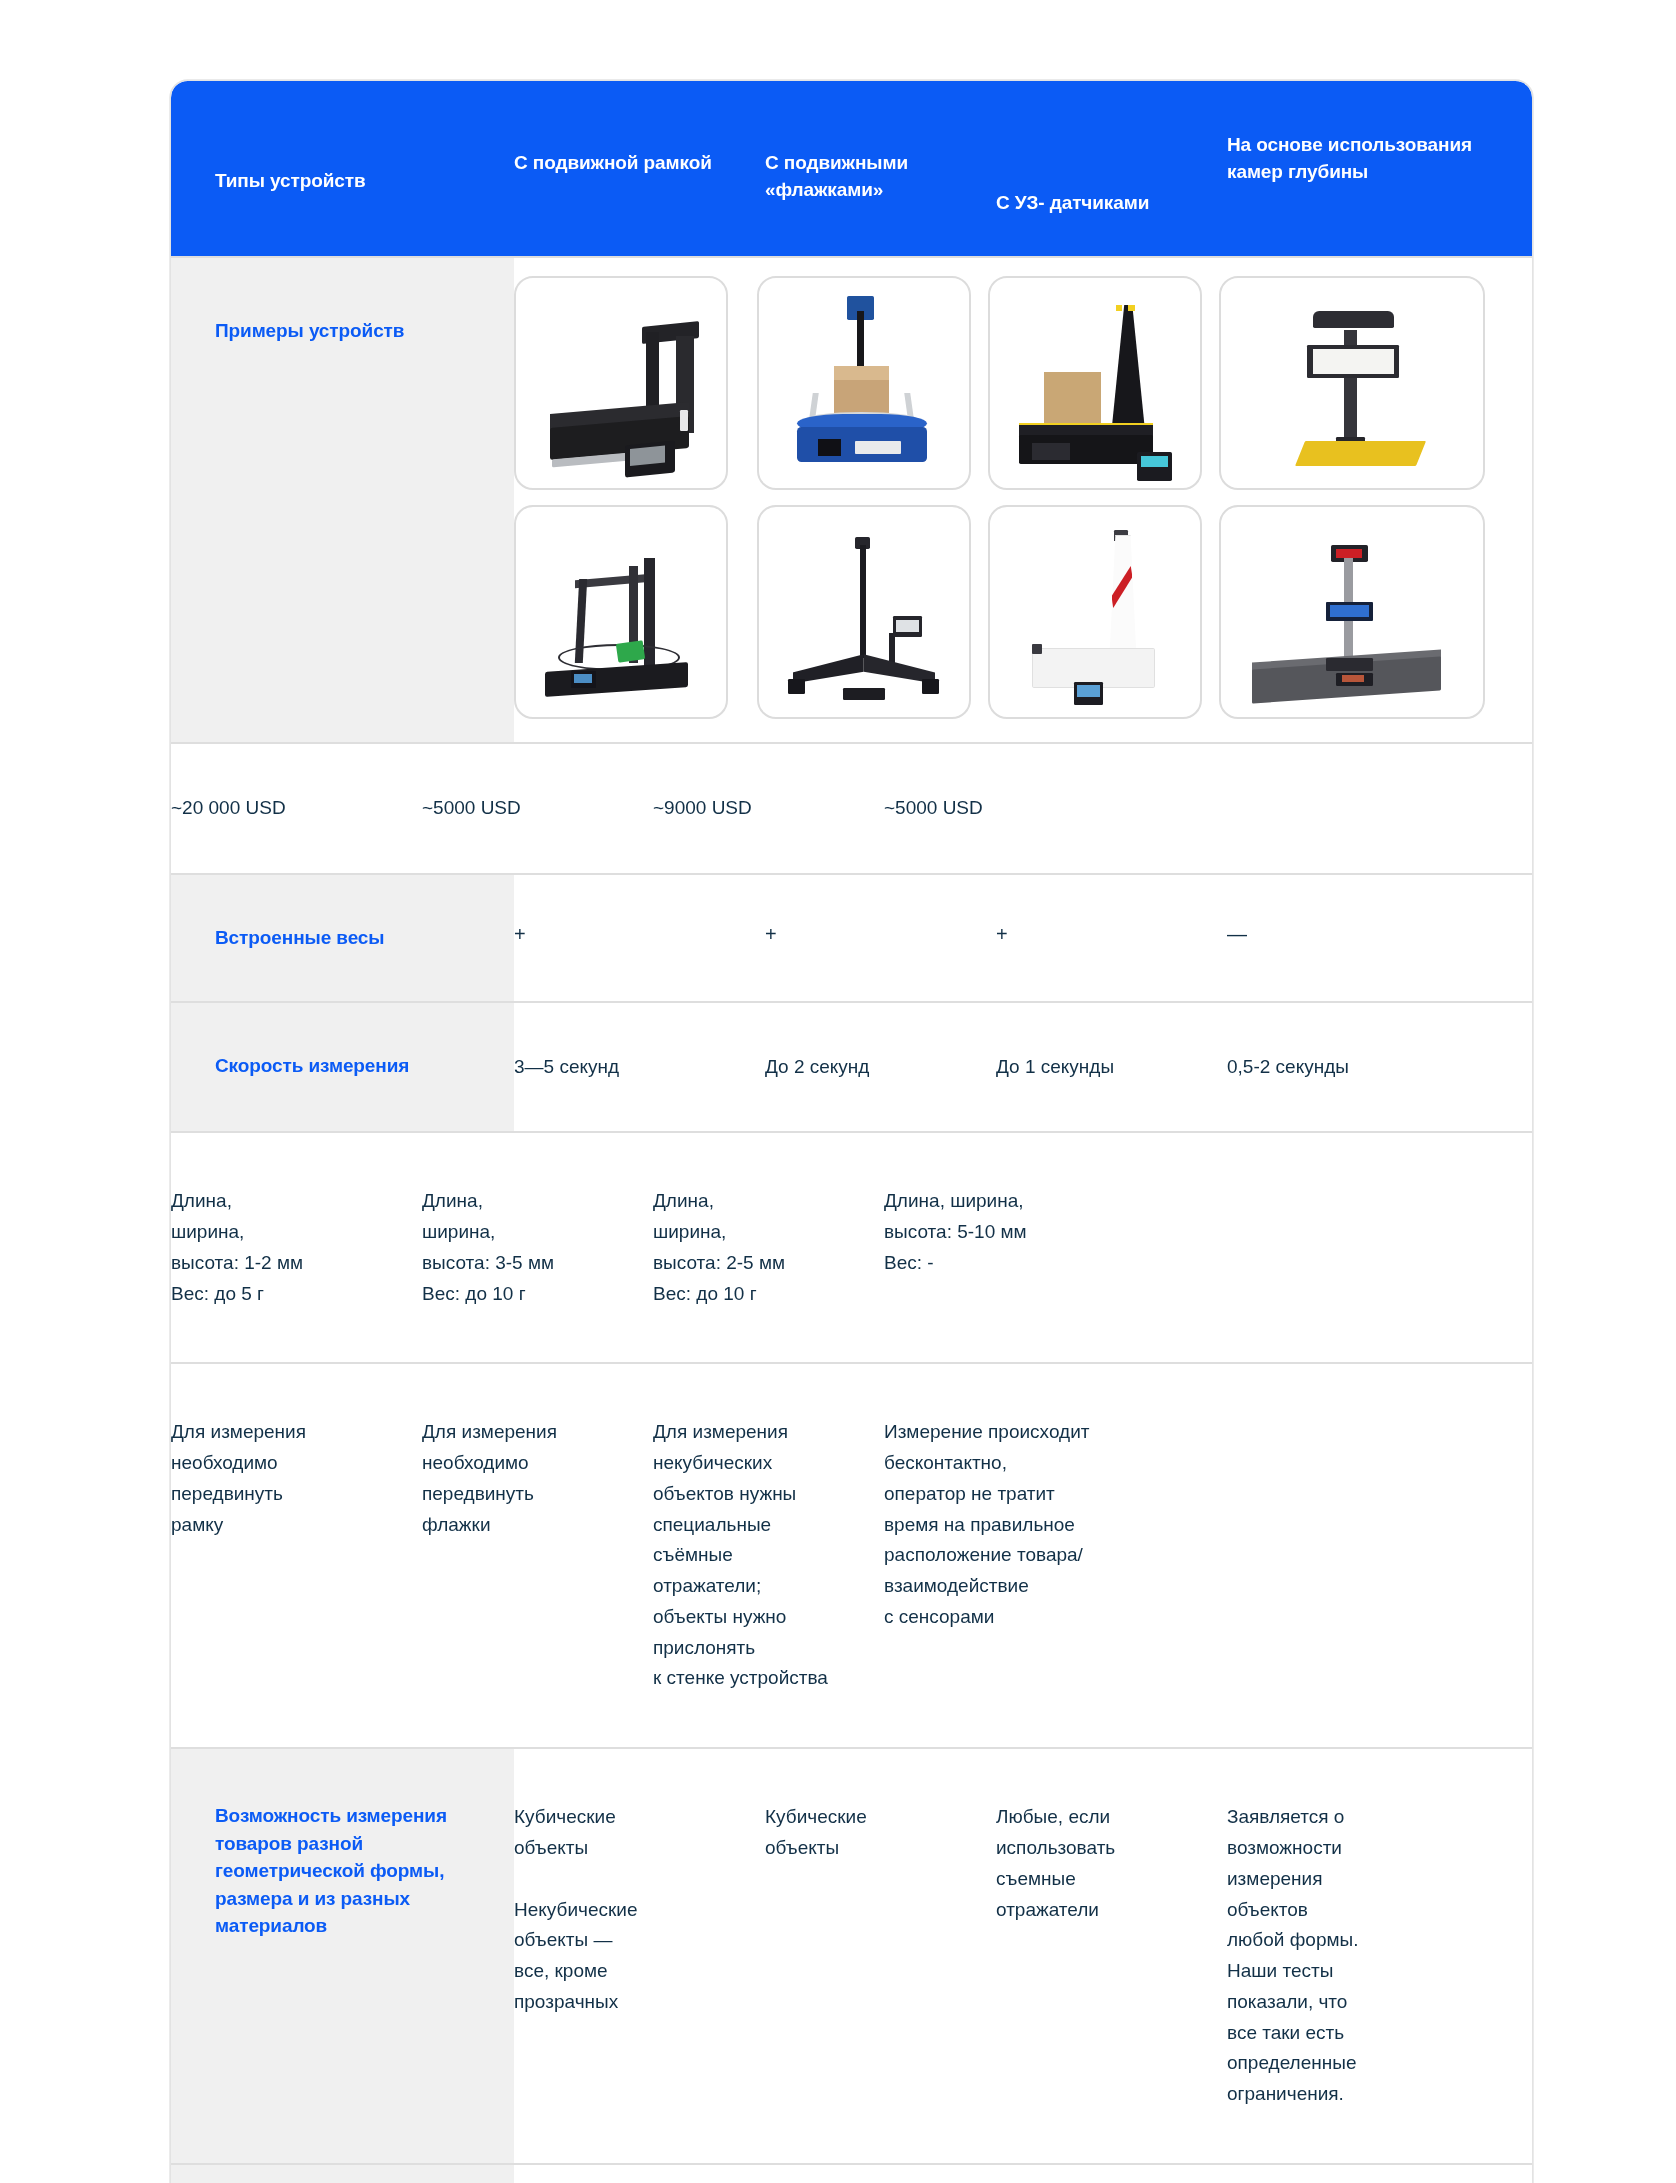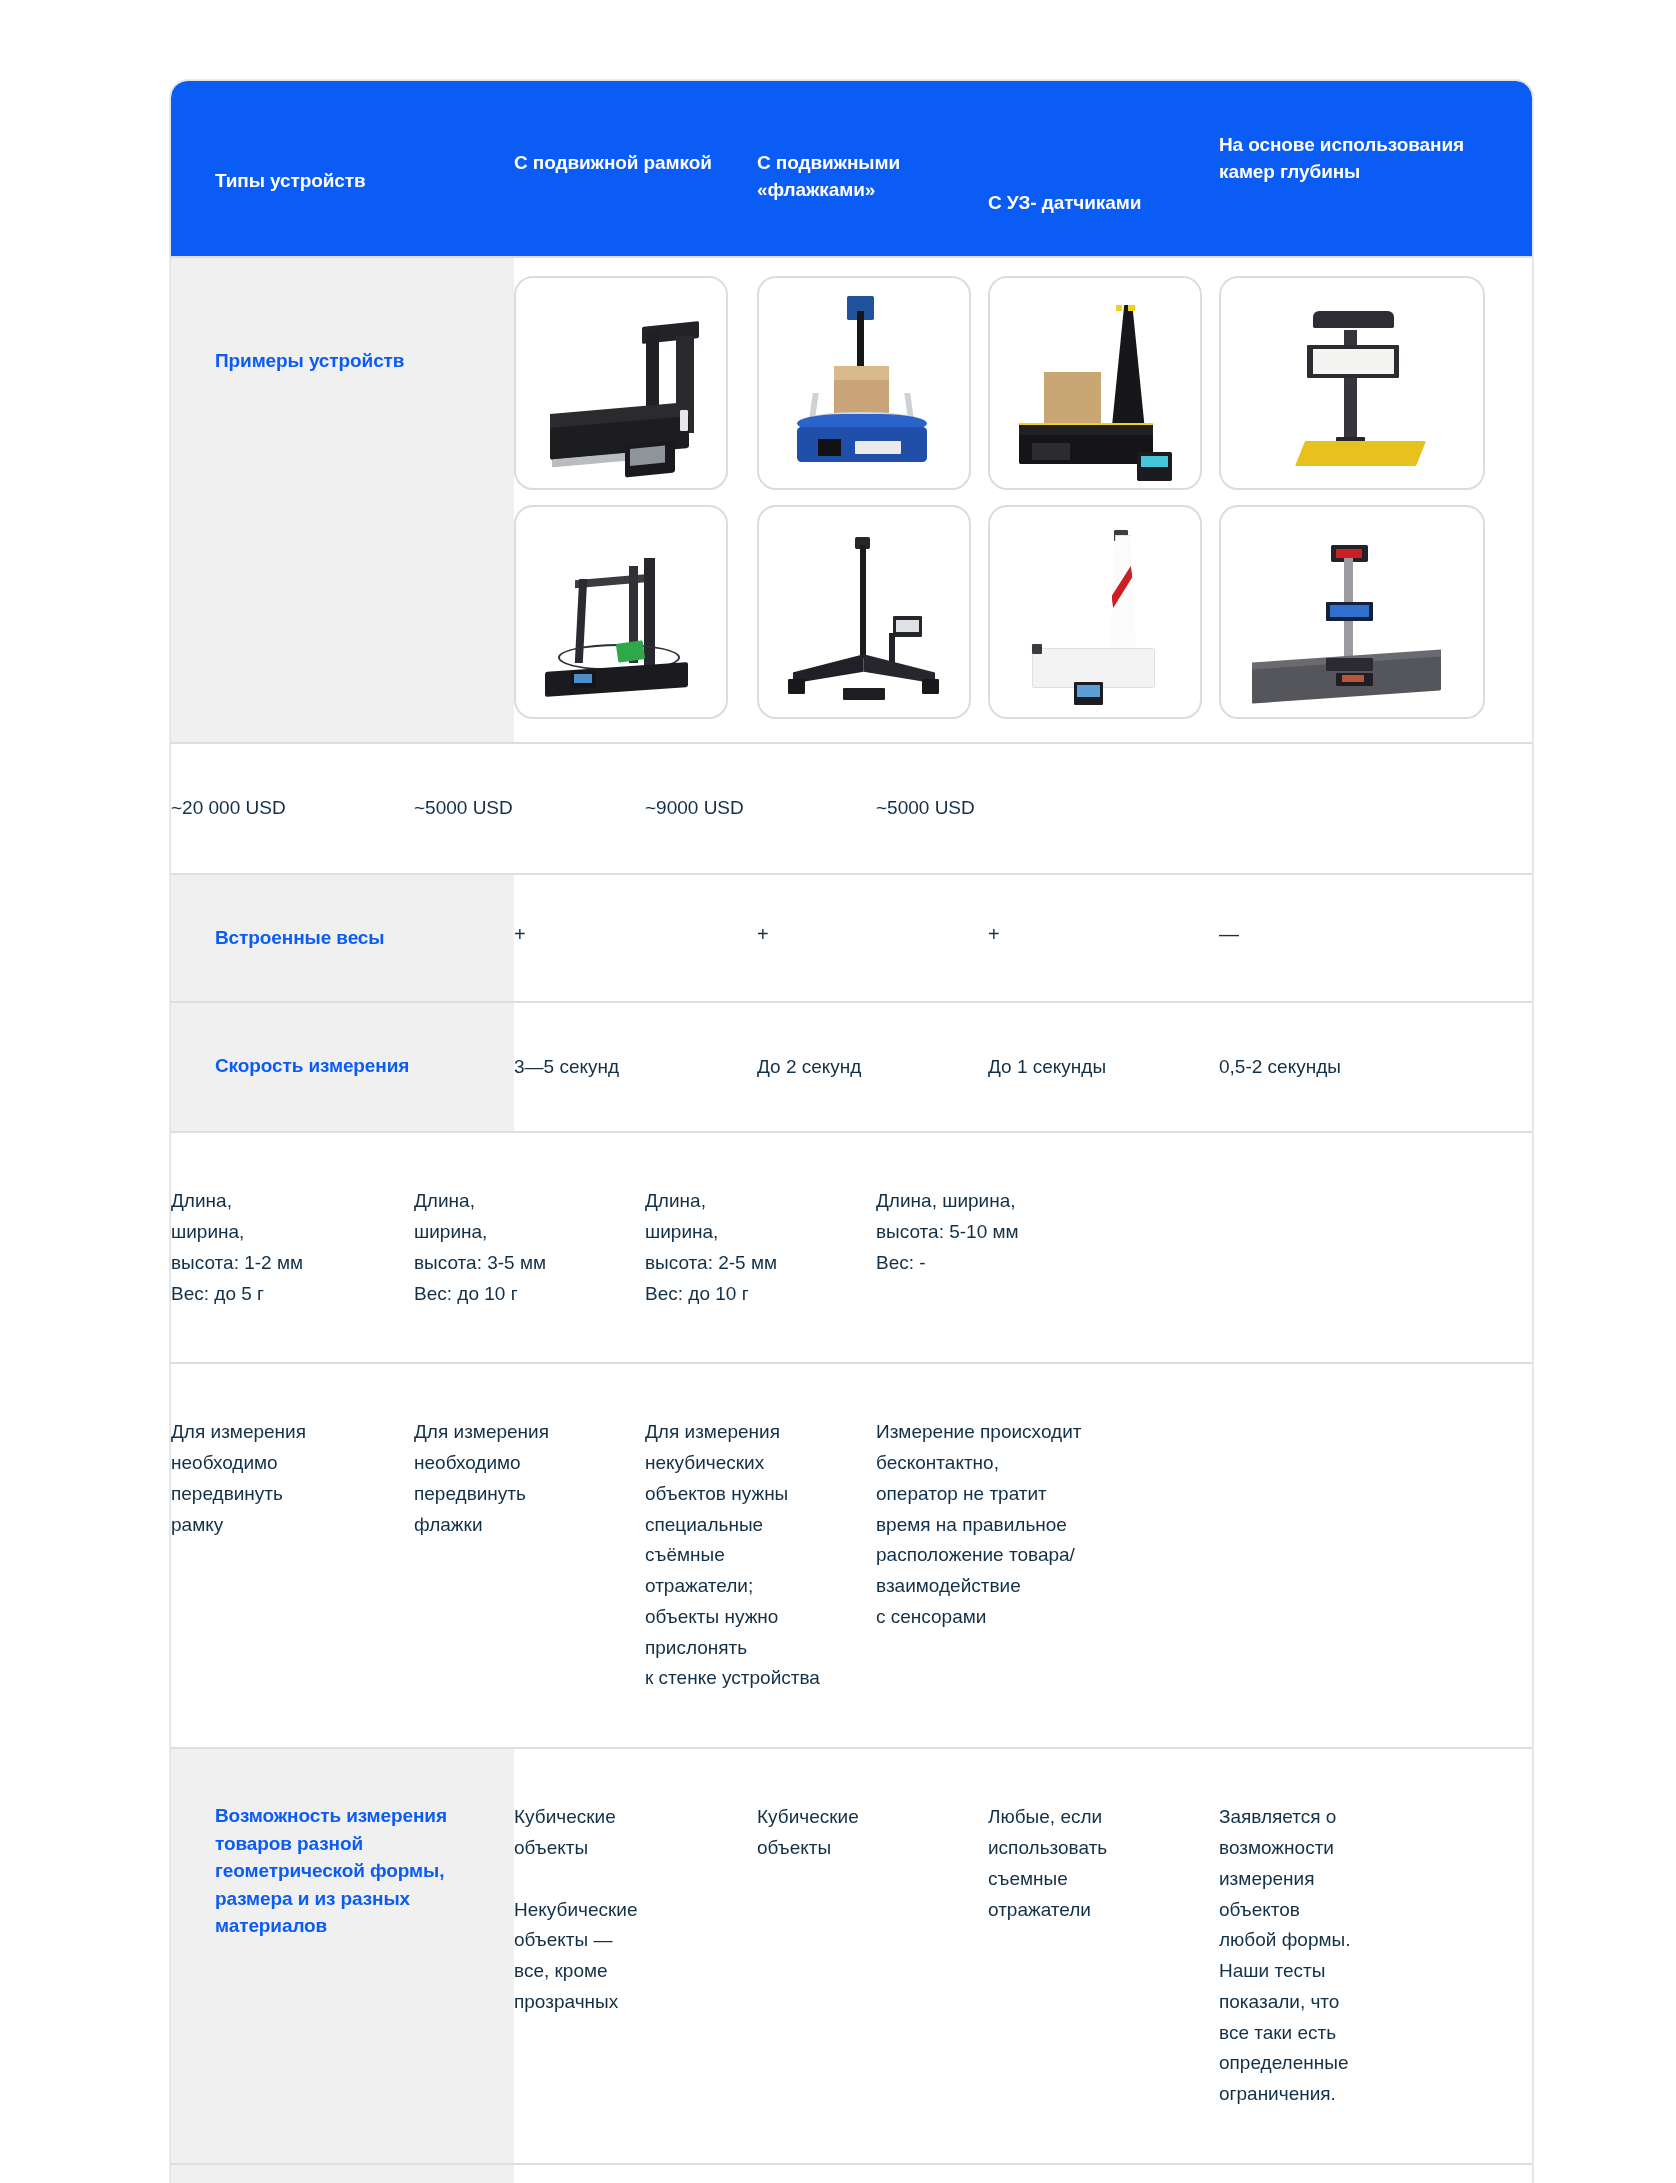--- a/index.html
+++ b/index.html
@@ -52,21 +52,21 @@
     color: #ffffff;
     font-size: 19px;
     font-weight: 700;
     line-height: 1.42;
     letter-spacing: -0.1px;
   }
 
   
   .c-label  { flex: 0 0 343px; }
   .c-1      { flex: 0 0 243px; }
-  .c-2      { flex: 0 0 231px; }
+  .c-2      { flex: 0 0 231px; margin-left: 8px; }
   .c-3      { flex: 0 0 231px; }
   .c-4      { flex: 0 0 312px; }
 
   .thead .c-label  { padding: 87px 17.5px 0 44px; }
   .thead .c-1      { padding: 69px 23px 0 0; }
   .thead .c-2      { padding: 69px 17.5px 0 0; }
   .thead .c-3      { padding: 69px 17.5px 0 0; margin-top: 40px; }
   .thead .c-4      { padding: 51px 23px 0 0; }
 
   
@@ -109,21 +109,21 @@
     white-space: pre-line;
   }
   .celltext.plusminus {
     font-size: 20px;
     line-height: 1;
   }
   .row-pad-md  .cell { padding-top: 49px; padding-bottom: 49px; }
   .row-pad-lg  .cell { padding-top: 53px; padding-bottom: 53px; }
 
   
-  .row-examples .c-label { padding-top: 89px; }
+  .row-examples .c-label { padding-top: 59px; }
   .thumbs-area {
     display: flex;
     flex: 1 1 auto;
     padding: 17.5px 23px 23px 0;
   }
   .thumb-col {
     box-sizing: border-box;
     display: flex;
     flex-direction: column;
     gap: 15.7px;

